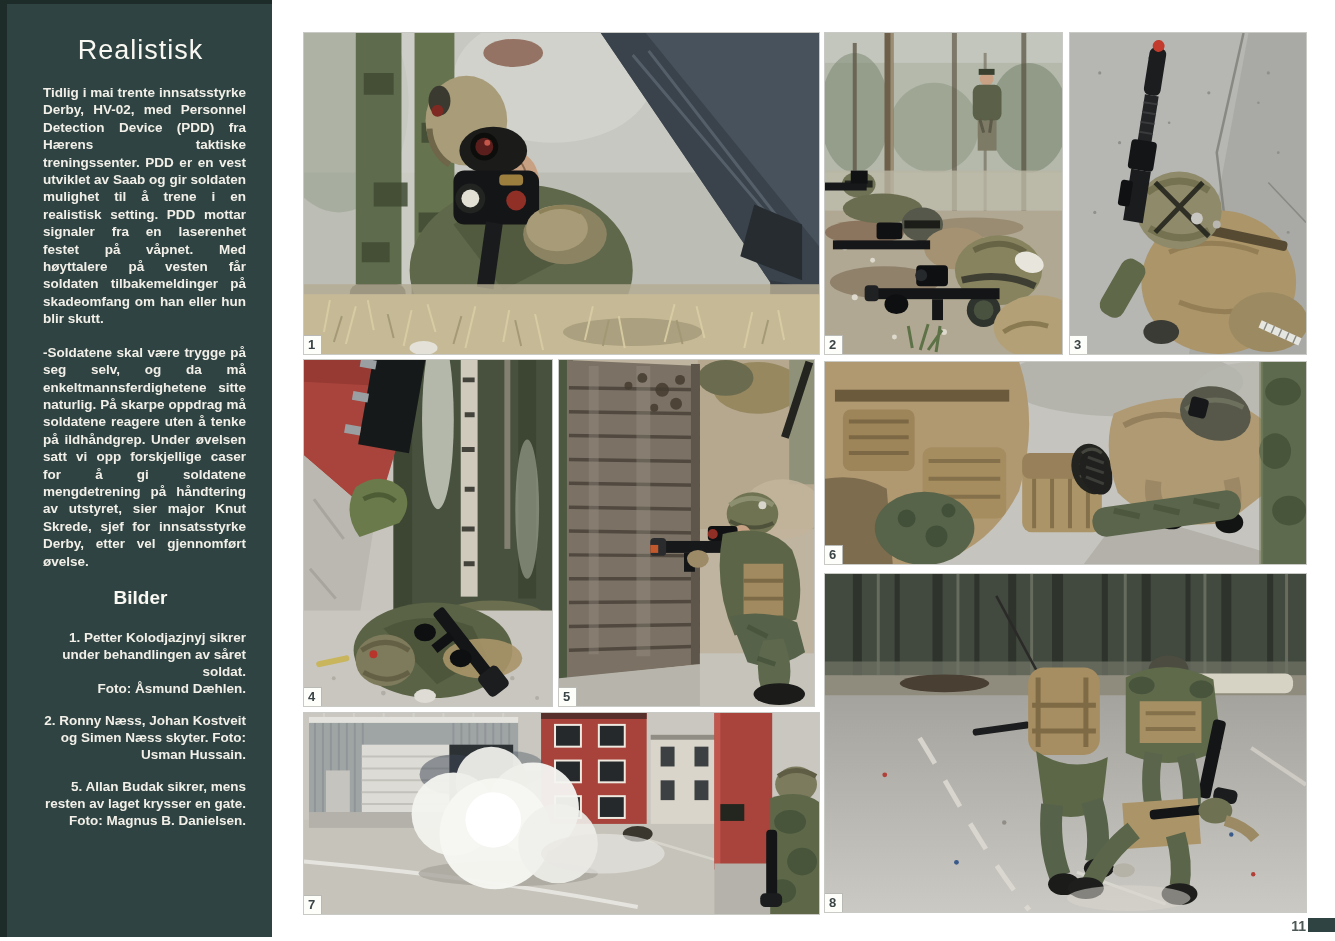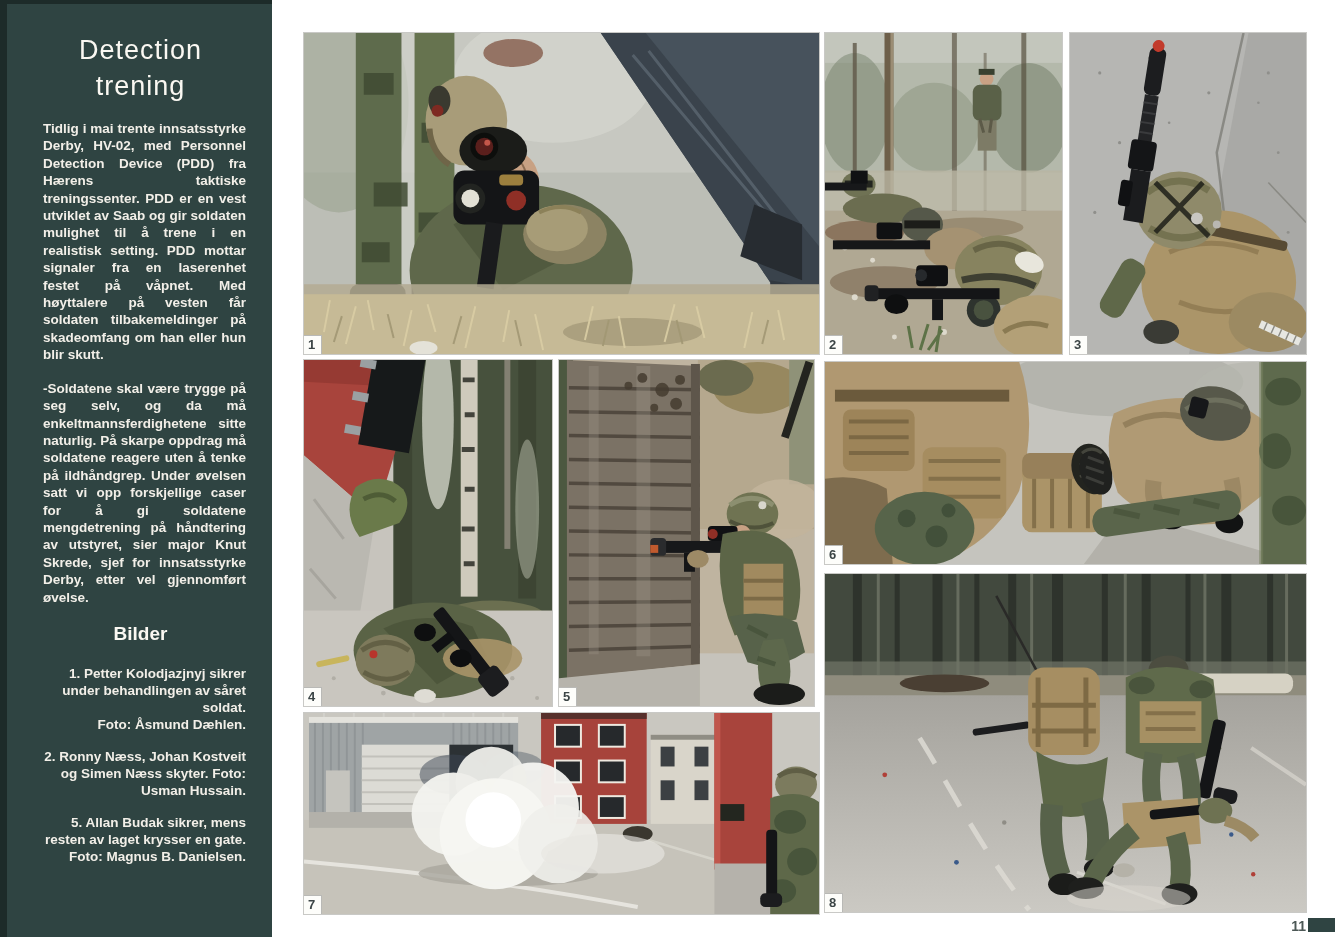--- a/index.html
+++ b/index.html
@@ -28,22 +28,21 @@
           font-weight:bold;color:#4c5856;}
   .footer-bar{position:absolute;left:1308px;top:918px;width:27px;height:14px;background:#2f4442;}
 </style>
 </head>
 <body>
 
 <div class="spread">
 
   <aside class="sidebar">
     <div class="title">
-      <div>Detection</div>
-      <div>trening</div>
+      <div>Realistisk</div>
     </div>
     <p class="body">Tidlig i mai trente innsatsstyrke Derby, HV-02, med Personnel Detection Device (PDD) fra Hærens taktiske treningssenter. PDD er en vest utviklet av Saab og gir soldaten mulighet til å trene i en realistisk setting. PDD mottar signaler fra en laserenhet festet på våpnet. Med høyttalere på vesten får soldaten tilbakemeldinger på skadeomfang om han eller hun blir skutt.</p>
     <p class="body">-Soldatene skal være trygge på seg selv, og da må enkeltmannsferdighetene sitte naturlig. På skarpe oppdrag må soldatene reagere uten å tenke på ildhåndgrep. Under øvelsen satt vi opp forskjellige caser for å gi soldatene mengdetrening på håndtering av utstyret, sier major Knut Skrede, sjef for innsatsstyrke Derby, etter vel gjennomført øvelse.</p>
     <div class="bilder">Bilder</div>
     <div class="captions">
       <p class="caption">1. Petter Kolodjazjnyj sikrer under behandlingen av såret soldat.
 Foto: Åsmund Dæhlen.</p>
       <p class="caption">2. Ronny Næss, Johan Kostveit og Simen Næss skyter. Foto: Usman Hussain.</p>
       <p class="caption">5. Allan Budak sikrer, mens resten av laget krysser en gate. Foto: Magnus B. Danielsen.</p>
 

